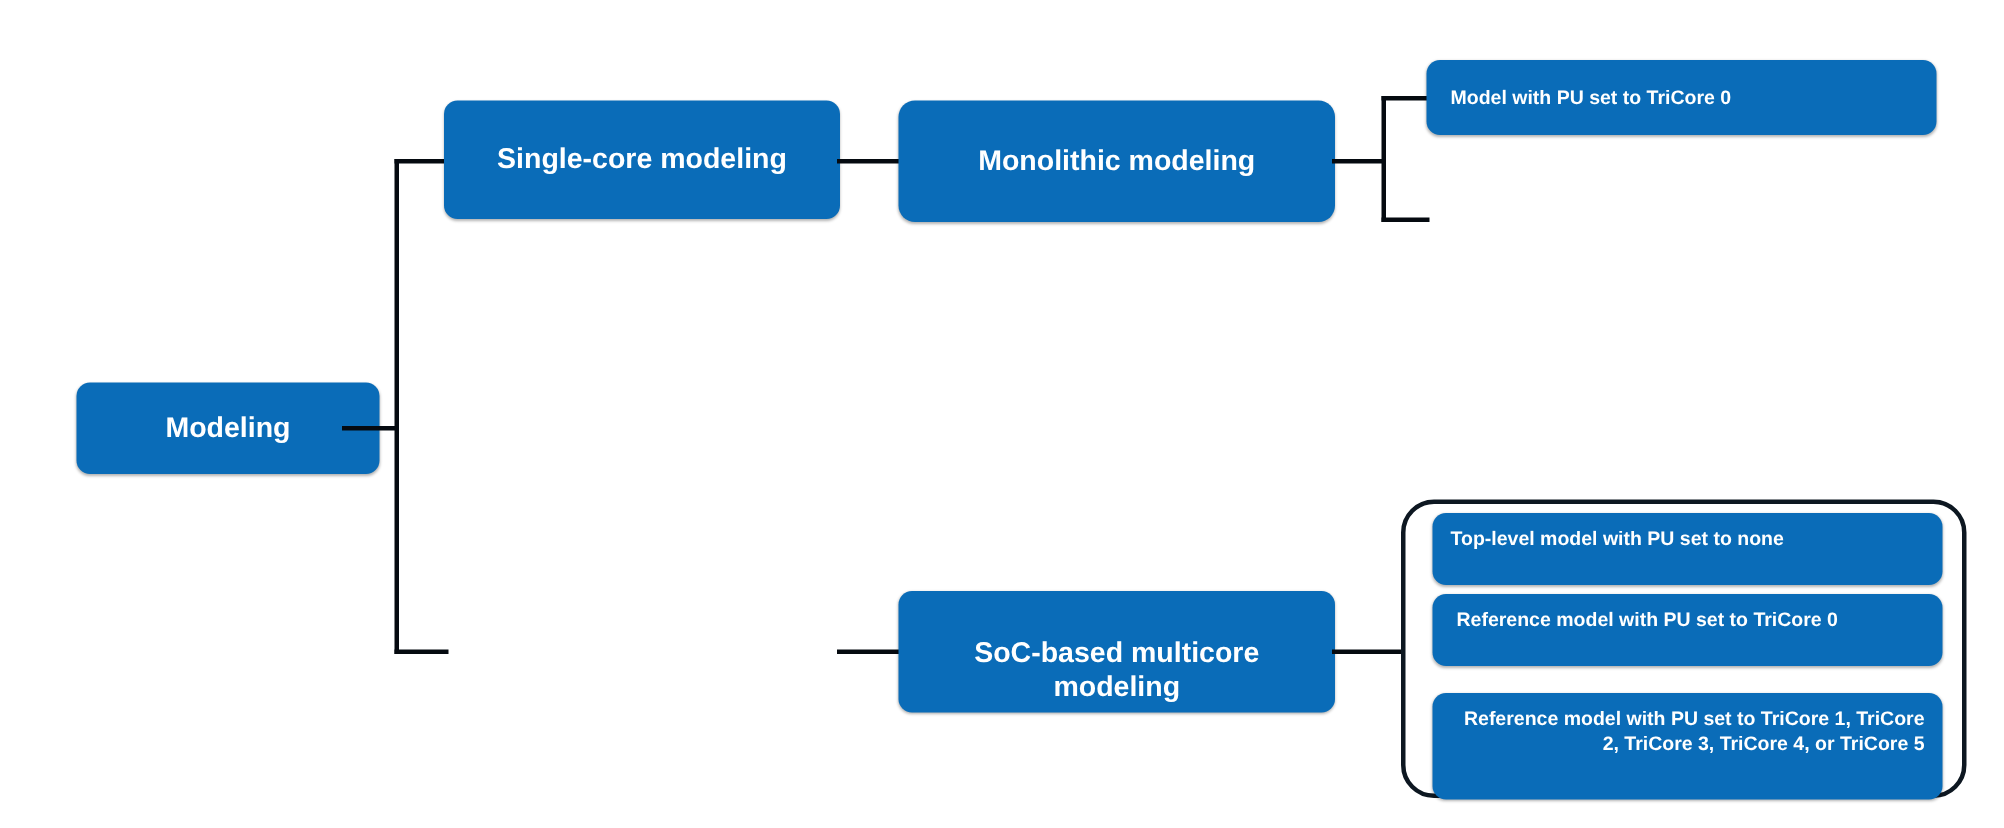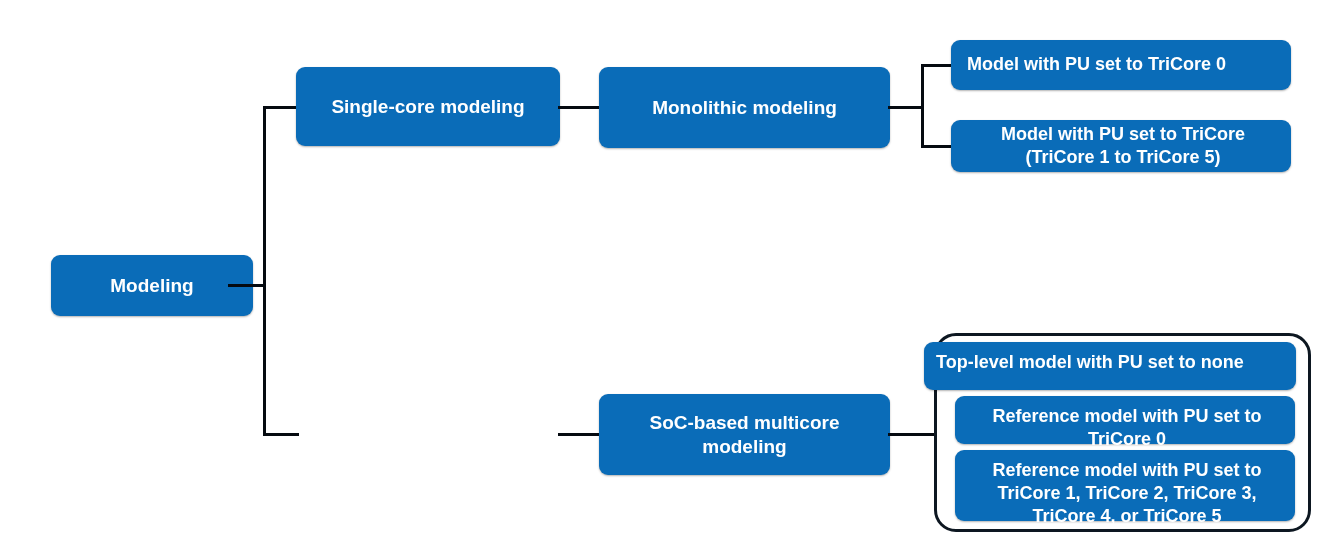--- a/index.html
+++ b/index.html
@@ -32,22 +32,22 @@
     justify-content: center;
     text-align: center;
     font-size: 19px;
     line-height: 1.25;
     padding: 4px 24px;
   }
   .node-left {
     display: flex;
     align-items: center;
     justify-content: flex-start;
-    text-align: center;
-    font-size: 18px;
+    text-align: right;
+    font-size: 13px;
     line-height: 1.28;
     padding: 6px 12px 6px 16px;
   }
   .node-left-top {
     align-items: flex-start;
     padding-top: 9px;
   }
   .connector {
     position: absolute;
     background: #050a10;
@@ -78,53 +78,50 @@
   <div class="connector h-line" style="left:263px; top:106px; width:36px;"></div>
 
   <div class="connector h-line" style="left:263px; top:433px; width:36px;"></div>
 
   <div class="node node-center" style="left:296px; top:67px; width:264px; height:79px;">
     <span>Single-core modeling</span>
   </div>
 
   <div class="connector h-line" style="left:558px; top:106px; width:44px;"></div>
 
-  <div class="node node-center" style="left:599px; top:67px; width:291px; height:81px;">
+  <div class="node node-center" style="left:599px; top:67px; width:291px; height:81px;border-radius:11px;">
     <span>Monolithic modeling</span>
   </div>
 
   <div class="connector h-line" style="left:888px; top:106px; width:36px;"></div>
   <div class="connector v-line" style="left:921px; top:64px; height:84px;"></div>
   <div class="connector h-line" style="left:921px; top:64px; width:32px;"></div>
   <div class="connector h-line" style="left:921px; top:145px; width:32px;"></div>
 
   <div class="node node-left" style="left:951px; top:40px; width:340px; height:50px;">
     <span>Model with PU set to TriCore 0</span>
   </div>
 
-  <div class="node node-left" style="left:951px; top:120px; width:340px; height:52px;">
-    <span>Model with PU set to TriCore (TriCore 1 to TriCore 5)</span>
-  </div>
 
 
   <div class="connector h-line" style="left:558px; top:433px; width:44px;"></div>
 
-  <div class="node node-center" style="left:599px; top:394px; width:291px; height:81px;">
+  <div class="node node-center" style="left:599px; top:394px; width:291px; height:81px;align-items:flex-end;">
     <span>SoC-based multicore modeling</span>
   </div>
 
   <div class="connector h-line" style="left:888px; top:433px; width:48px;"></div>
 
   <div class="group-outline" style="left:934px; top:333px; width:377px; height:199px;"></div>
 
-  <div class="node node-left node-left-top" style="left:924px; top:342px; width:372px; height:48px;padding-left:12px;">
+  <div class="node node-left node-left-top" style="left:955px; top:342px; width:340px; height:48px;padding-left:12px;">
     <span>Top-level model with PU set to none</span>
   </div>
 
   <div class="node node-left node-left-top" style="left:955px; top:396px; width:340px; height:48px;">
     <span>Reference model with PU set to TriCore 0</span>
   </div>
 
-  <div class="node node-left node-left-top" style="left:955px; top:450px; width:340px; height:71px;">
+  <div class="node node-left node-left-top" style="left:955px; top:462px; width:340px; height:71px;">
     <span>Reference model with PU set to TriCore 1, TriCore 2, TriCore 3, TriCore 4, or TriCore 5</span>
   </div>
 
 </div>
 
 </body></html>

